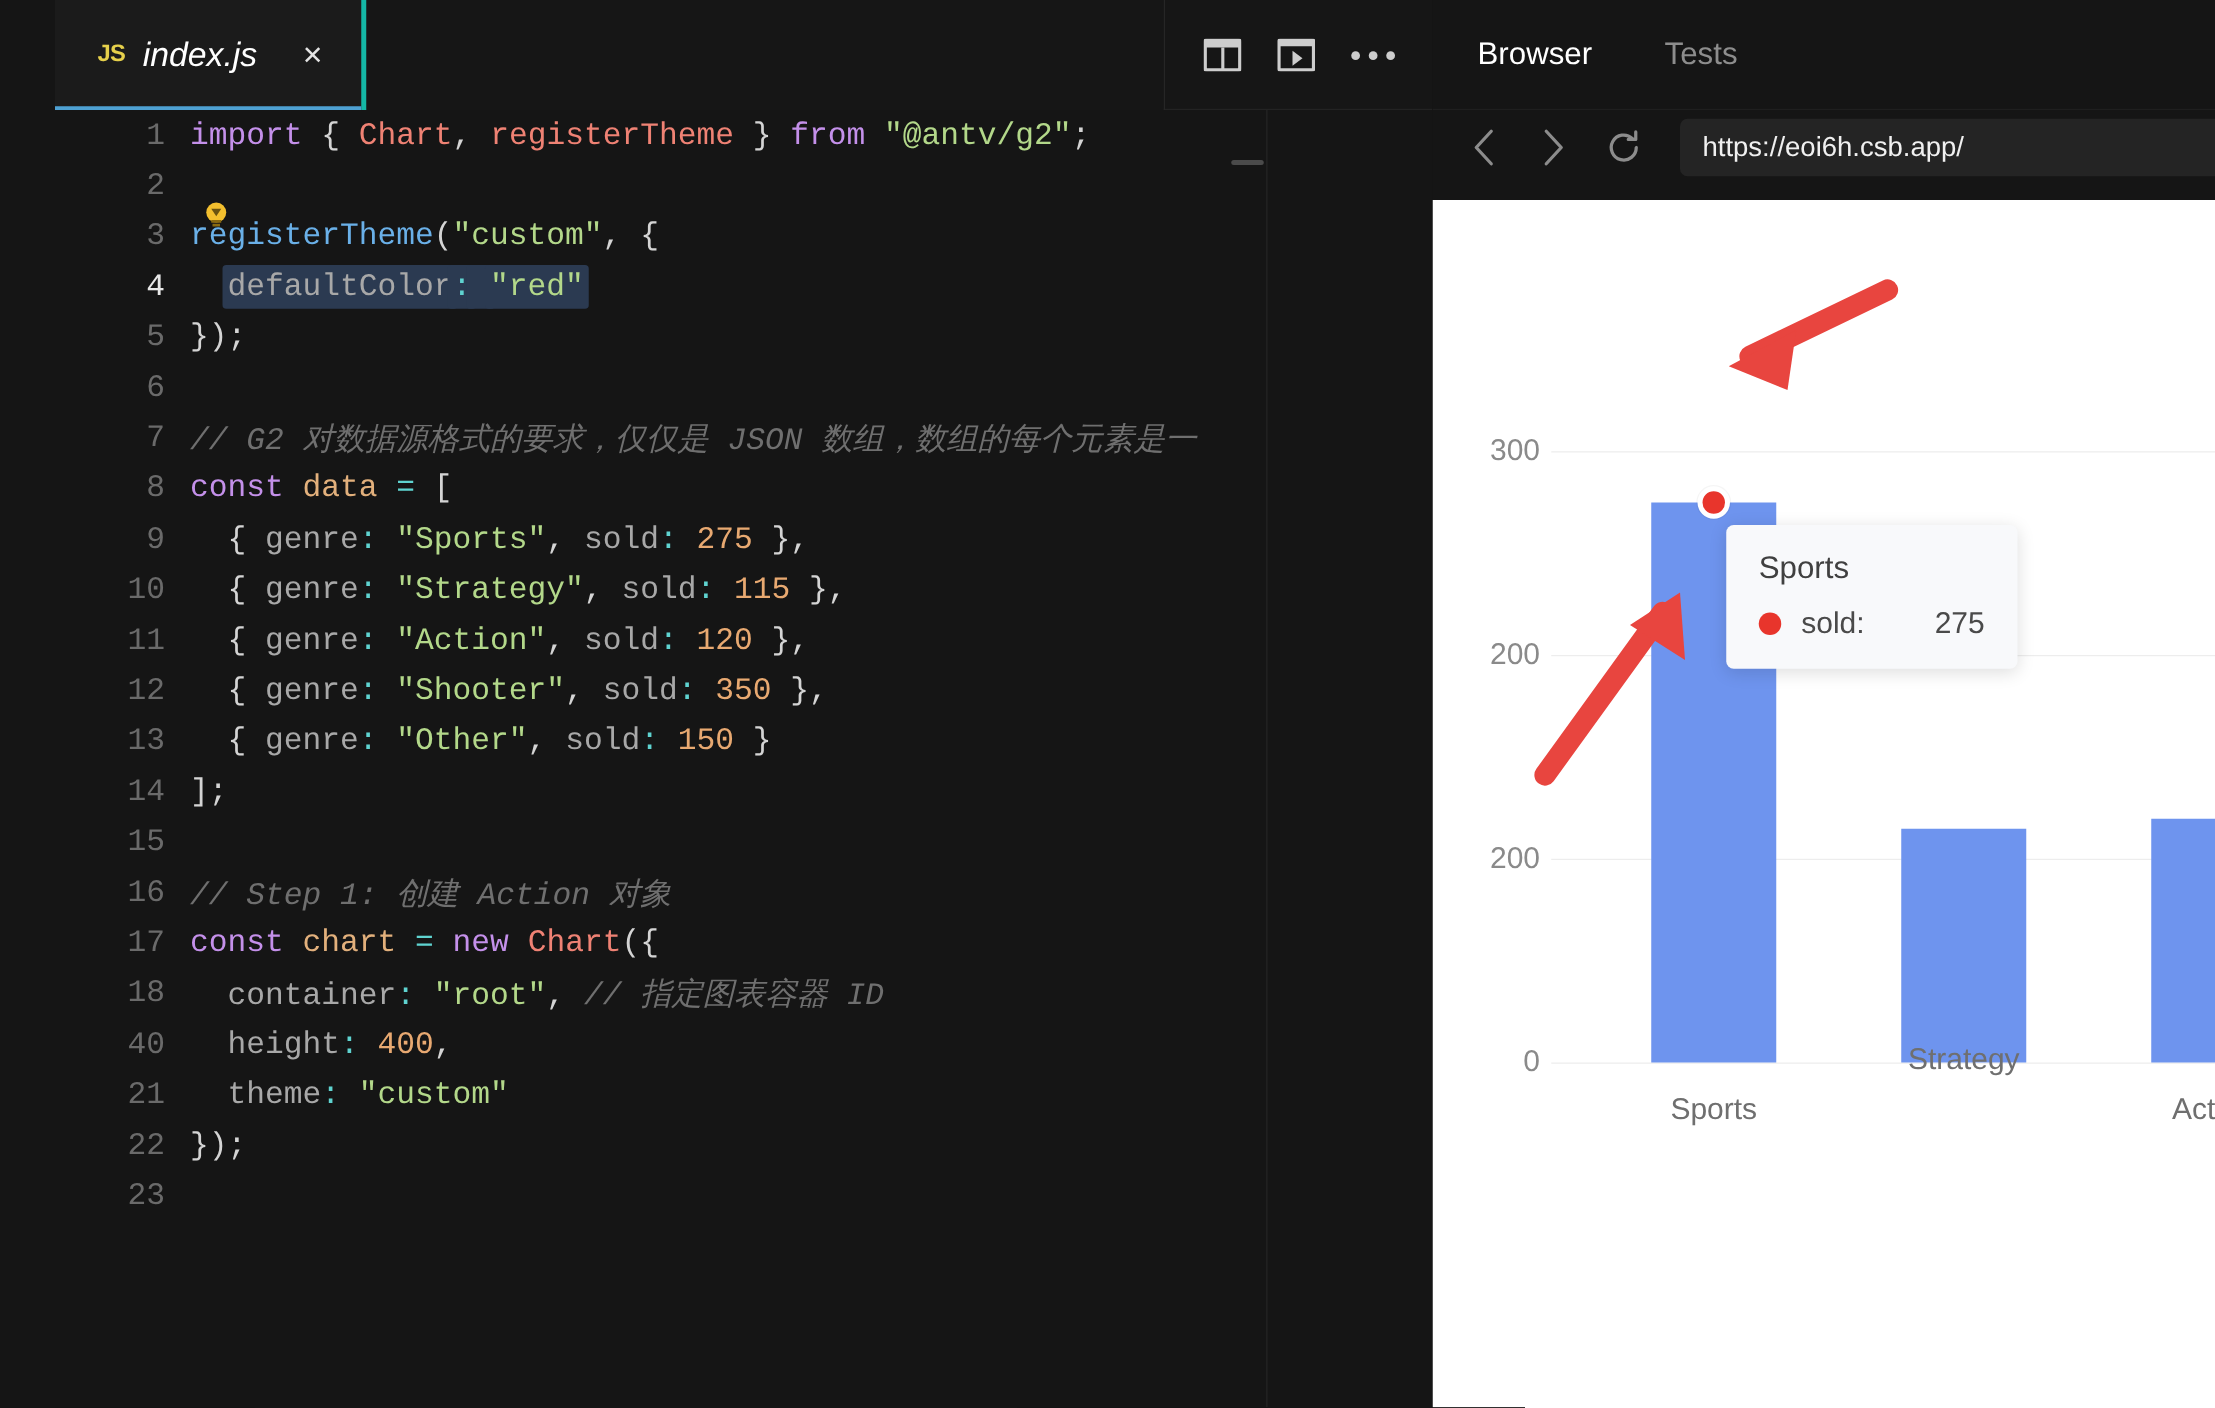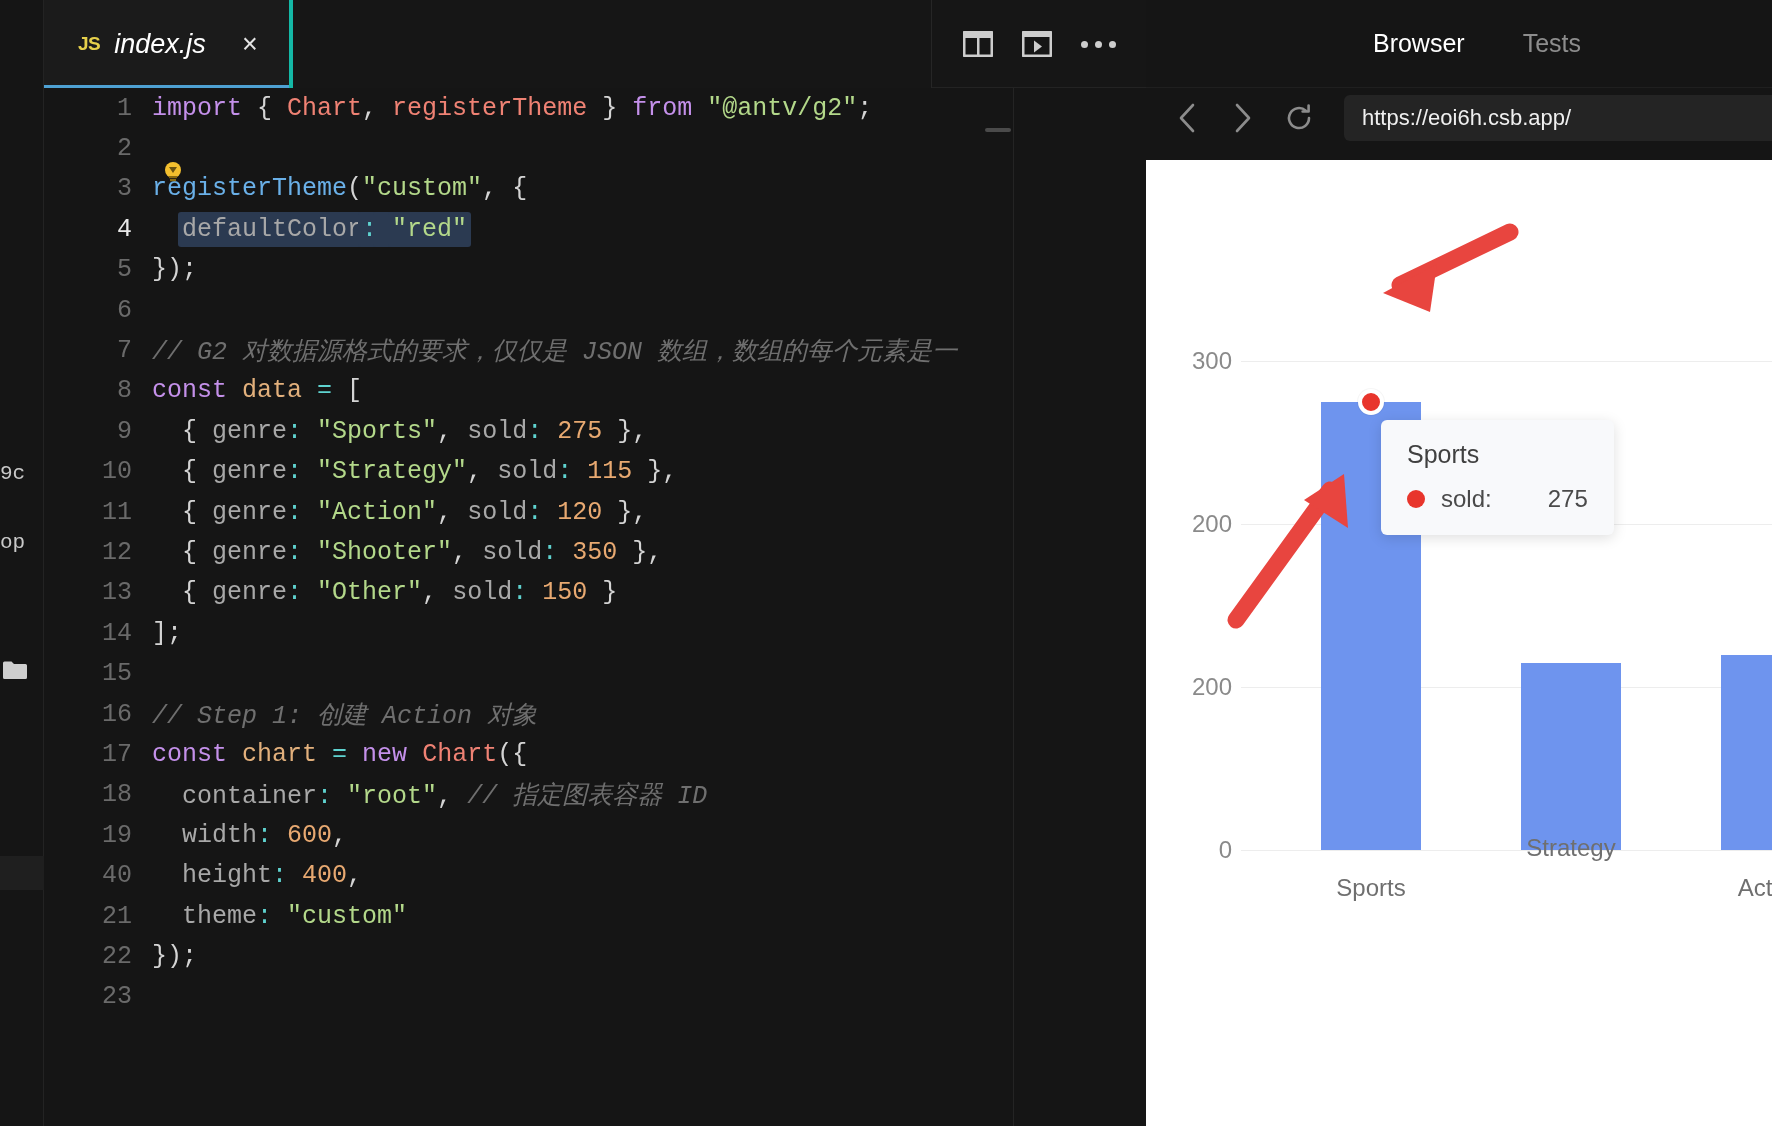--- a/index.html
+++ b/index.html
@@ -149,21 +149,20 @@
     position: relative;
     width: 626px; height: 1126px;
     flex: 0 0 626px;
     background: #151515;
     overflow: hidden;
   }
   #browser-tabs {
     height: 88px; display: flex; align-items: center;
     padding-left: 36px; gap: 58px;
     border-bottom: 1px solid #1f1f1f;
-    justify-content: center;
   }
   .btab { font-size: 25px; cursor: pointer; white-space: nowrap; }
   .btab.active { color: #ffffff; }
   .btab.inactive { color: #8d8d8d; }
 
   #browser-nav {
     height: 60px; display: flex; align-items: center;
     padding: 0 0 0 24px; gap: 22px;
   }
   .nav-ic { width: 34px; height: 34px; cursor: pointer; display:flex; align-items:center; justify-content:center; }
@@ -224,30 +223,20 @@
   
   #arrows { position: absolute; inset: 0; pointer-events: none; z-index: 40; }
 </style>
 </head>
 <body>
 
 <div id="app">
 
   <div id="editor-pane">
 
-    <div id="rail">
-      <div class="rail-ghost rg1">9c</div>
-      <div class="rail-ghost rg2">op</div>
-      <div class="folder-icon">
-        <svg width="26" height="20" viewBox="0 0 26 20">
-            <path d="M1 3a1.5 1.5 0 0 1 1.5-1.5h7L12 4h11.5A1.5 1.5 0 0 1 25 5.5v12A1.5 1.5 0 0 1 23.5 19h-21A1.5 1.5 0 0 1 1 17.5z" fill="#cfcfcf"></path>
-          </svg>
-      </div>
-      <div class="rail-active"></div>
-    </div>
 
     <div id="tabstrip">
       <div class="tab active">
         <span class="tab-jsicon">JS</span>
         <span class="tab-label">index.js</span>
         <span class="tab-close">×</span>
       </div>
       <div id="tab-spacer"></div>
       <div id="editor-actions">
         <div class="ebtn">
@@ -289,21 +278,20 @@
         <div class="line"><span class="lno">9</span><span class="ltext"><span class="punc">  { </span><span class="prop">genre</span><span class="op">:</span><span class="punc"> </span><span class="str">"Sports"</span><span class="punc">,</span><span class="punc"> </span><span class="prop">sold</span><span class="op">:</span><span class="punc"> </span><span class="num">275</span><span class="punc"> },</span></span></div>
         <div class="line"><span class="lno">10</span><span class="ltext"><span class="punc">  { </span><span class="prop">genre</span><span class="op">:</span><span class="punc"> </span><span class="str">"Strategy"</span><span class="punc">,</span><span class="punc"> </span><span class="prop">sold</span><span class="op">:</span><span class="punc"> </span><span class="num">115</span><span class="punc"> },</span></span></div>
         <div class="line"><span class="lno">11</span><span class="ltext"><span class="punc">  { </span><span class="prop">genre</span><span class="op">:</span><span class="punc"> </span><span class="str">"Action"</span><span class="punc">,</span><span class="punc"> </span><span class="prop">sold</span><span class="op">:</span><span class="punc"> </span><span class="num">120</span><span class="punc"> },</span></span></div>
         <div class="line"><span class="lno">12</span><span class="ltext"><span class="punc">  { </span><span class="prop">genre</span><span class="op">:</span><span class="punc"> </span><span class="str">"Shooter"</span><span class="punc">,</span><span class="punc"> </span><span class="prop">sold</span><span class="op">:</span><span class="punc"> </span><span class="num">350</span><span class="punc"> },</span></span></div>
         <div class="line"><span class="lno">13</span><span class="ltext"><span class="punc">  { </span><span class="prop">genre</span><span class="op">:</span><span class="punc"> </span><span class="str">"Other"</span><span class="punc">,</span><span class="punc"> </span><span class="prop">sold</span><span class="op">:</span><span class="punc"> </span><span class="num">150</span><span class="punc"> }</span></span></div>
         <div class="line"><span class="lno">14</span><span class="ltext"><span class="punc">];</span></span></div>
         <div class="line"><span class="lno">15</span><span class="ltext"></span></div>
         <div class="line"><span class="lno">16</span><span class="ltext"><span class="cmt">// Step 1: 创建 Action 对象</span></span></div>
         <div class="line"><span class="lno">17</span><span class="ltext"><span class="kw">const</span><span class="punc"> </span><span class="var">chart</span><span class="punc"> </span><span class="op">=</span><span class="punc"> </span><span class="kw">new</span><span class="punc"> </span><span class="cls">Chart</span><span class="punc">({</span></span></div>
         <div class="line"><span class="lno">18</span><span class="ltext"><span class="punc">  </span><span class="prop">container</span><span class="op">:</span><span class="punc"> </span><span class="str">"root"</span><span class="punc">,</span><span class="punc"> </span><span class="cmt">// 指定图表容器 ID</span></span></div>
-        <div class="line"><span class="lno">19</span><span class="ltext"><span class="punc">  </span><span class="prop">width</span><span class="op">:</span><span class="punc"> </span><span class="num">600</span><span class="punc">,</span></span></div>
         <div class="line"><span class="lno">40</span><span class="ltext"><span class="punc">  </span><span class="prop">height</span><span class="op">:</span><span class="punc"> </span><span class="num">400</span><span class="punc">,</span></span></div>
         <div class="line"><span class="lno">21</span><span class="ltext"><span class="punc">  </span><span class="prop">theme</span><span class="op">:</span><span class="punc"> </span><span class="str">"custom"</span></span></div>
         <div class="line"><span class="lno">22</span><span class="ltext"><span class="punc">});</span></span></div>
         <div class="line"><span class="lno">23</span><span class="ltext"></span></div>
       </div>
     <div id="code-edge"></div>
     <div id="scroll-mark"></div>
   </div>
 
   <div id="browser-pane">

